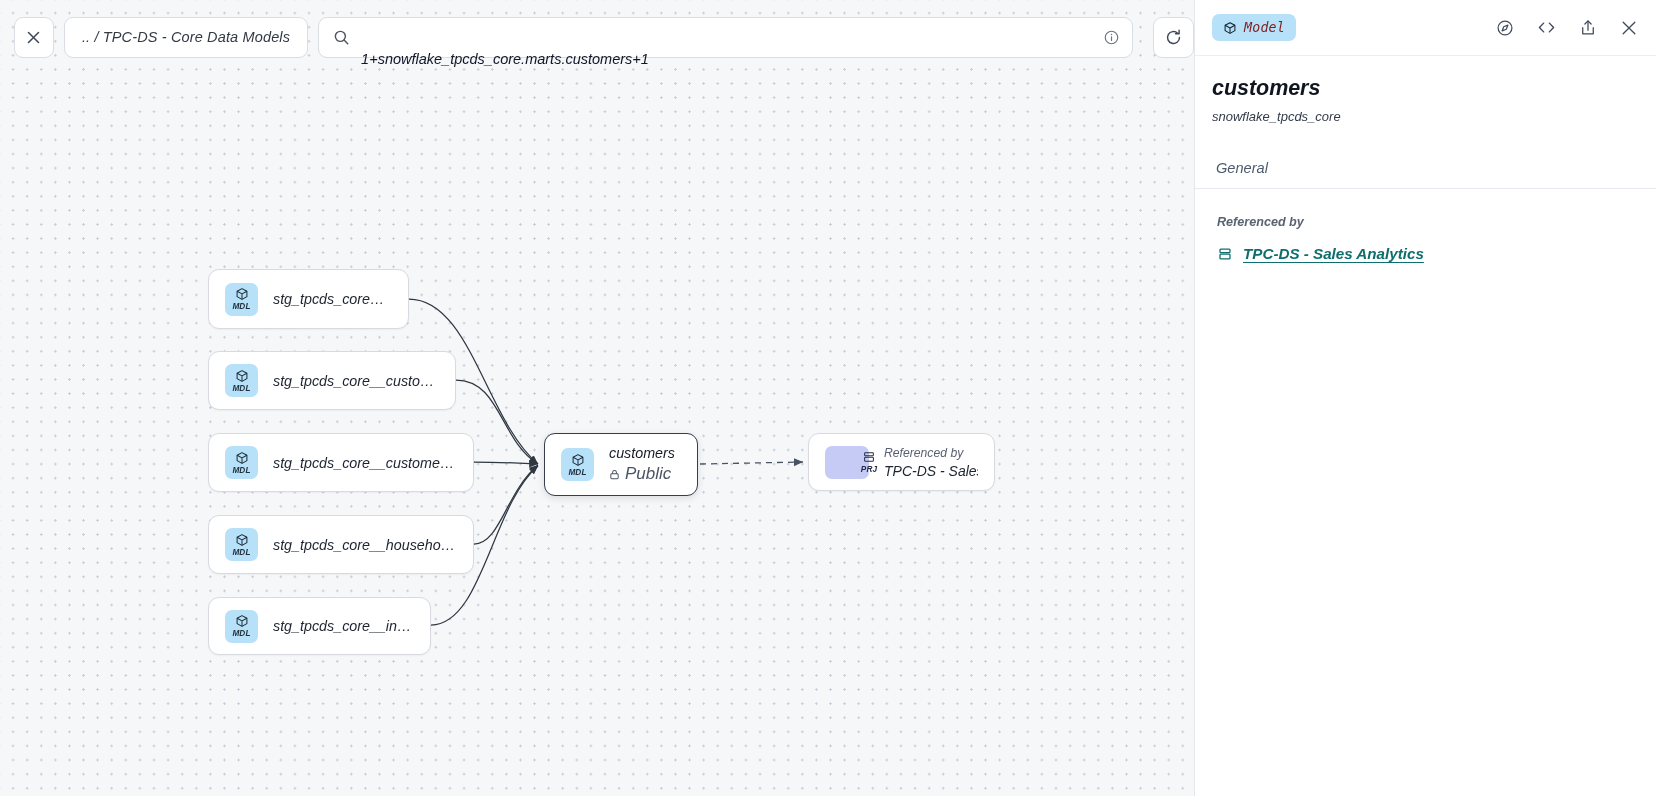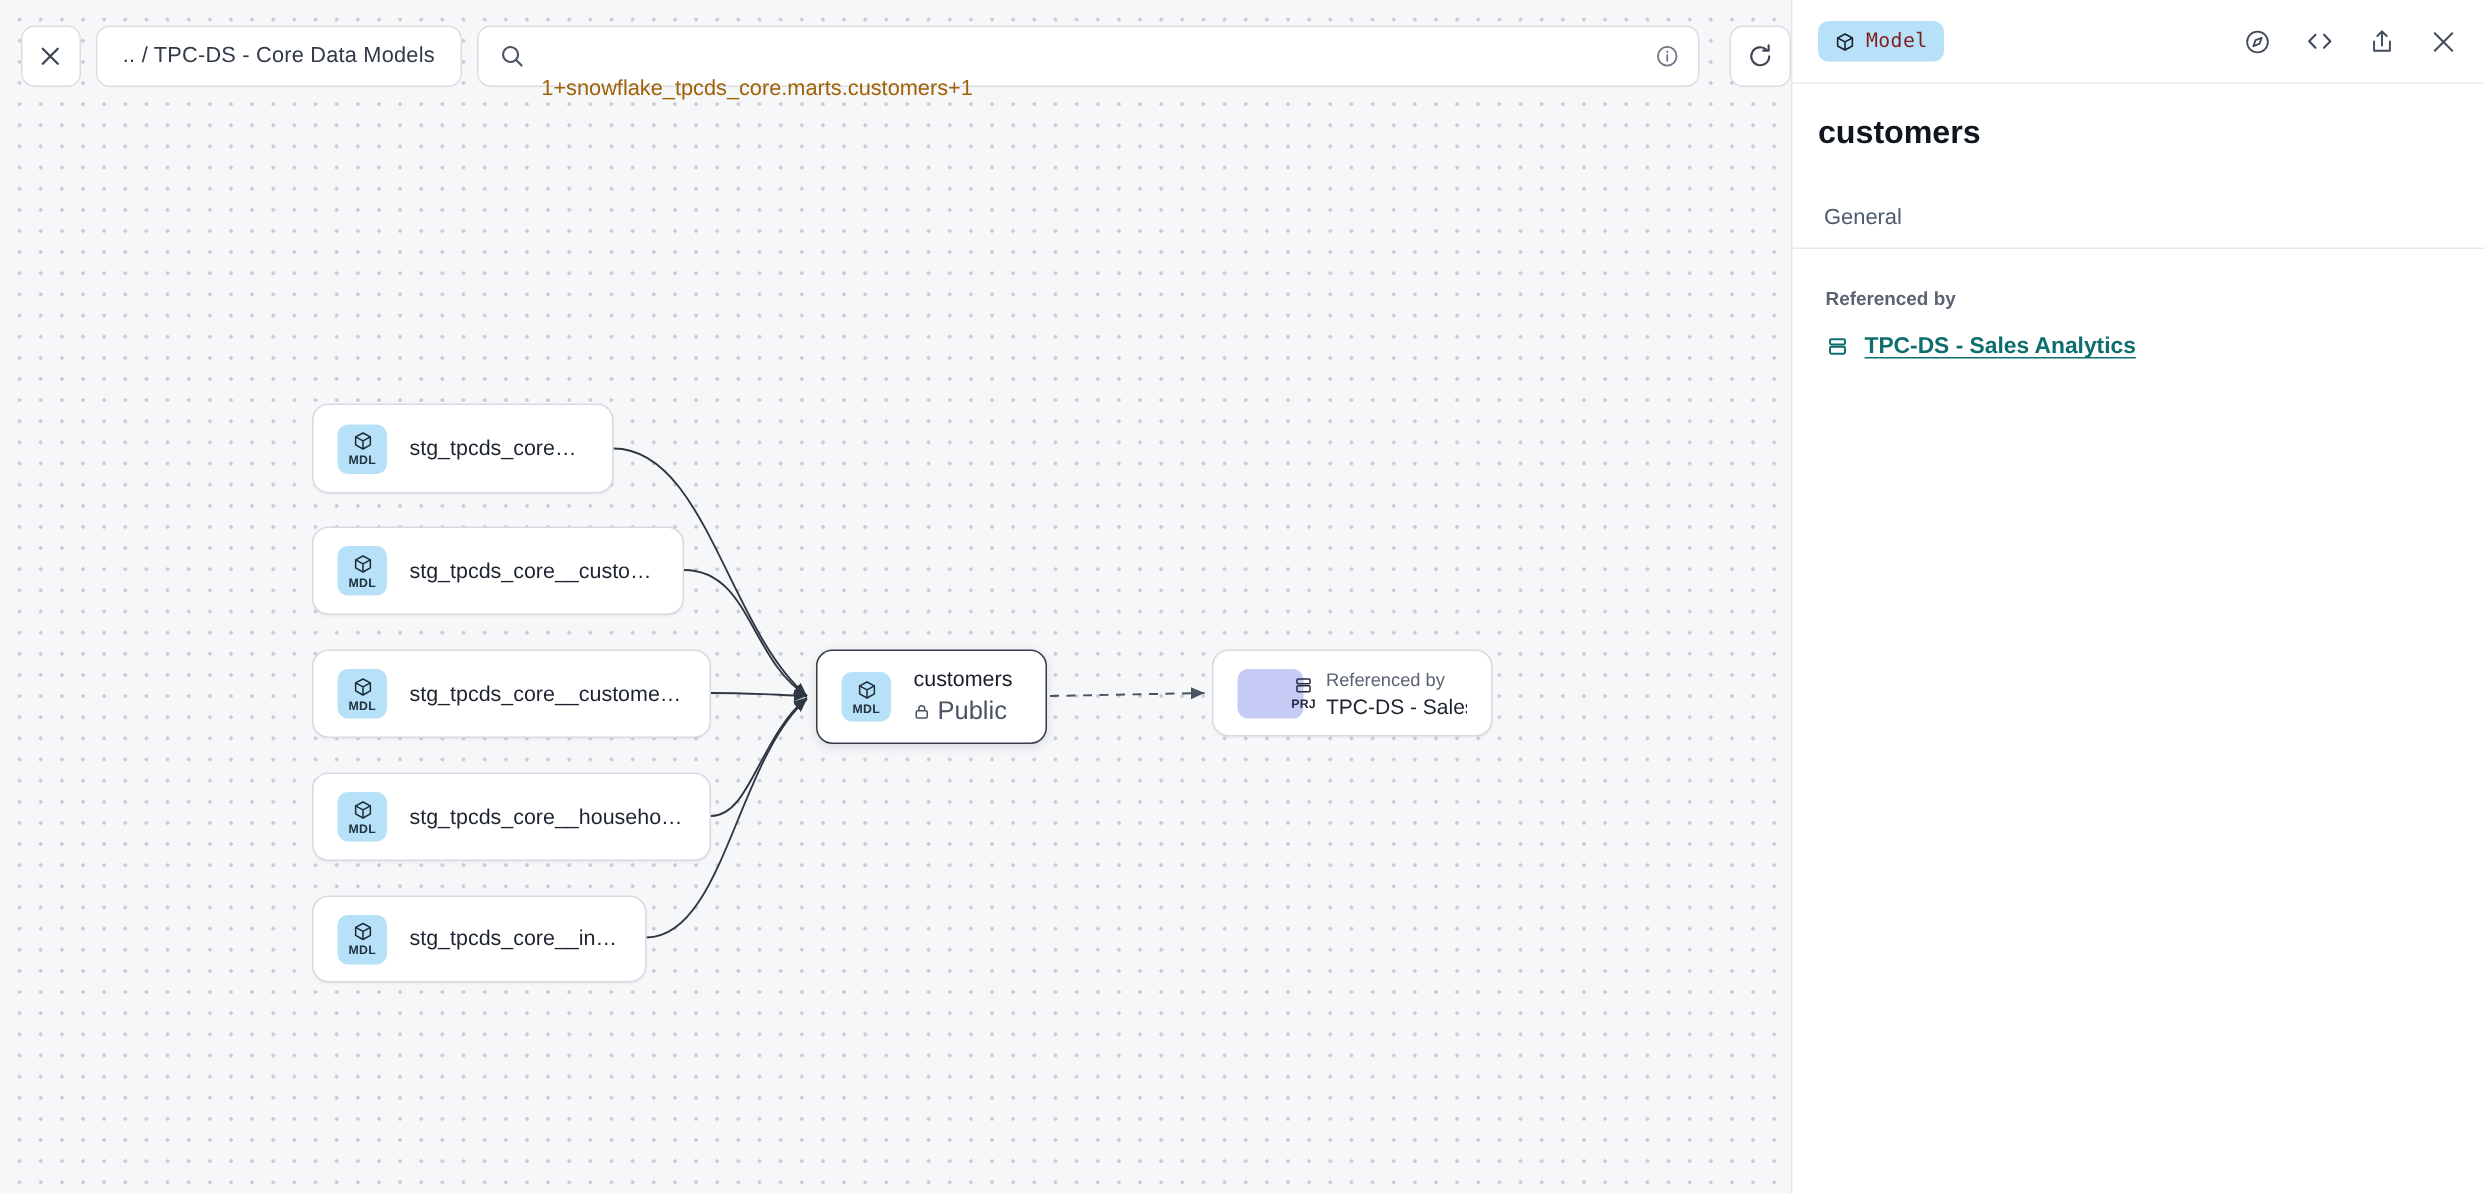--- a/index.html
+++ b/index.html
@@ -9,20 +9,21 @@
     overflow: hidden;
     font-family: "Liberation Sans", sans-serif;
     background: #ffffff;
   }
 
   #app {
     position: relative;
     width: 1656px;
     height: 796px;
     display: flex;
+    font-style: italic;
   }
 
   
   .canvas-pane {
     position: relative;
     width: 1194px;
     height: 796px;
     background-color: #f6f7f9;
     background-image: radial-gradient(circle, #c9ccd6 1.05px, transparent 1.15px);
     background-size: 14.1px 14.1px;
@@ -63,21 +64,21 @@
   }
   .tb-search {
     width: 838px;
     padding: 0 12px 0 14px;
     gap: 11px;
     justify-content: flex-start;
   }
   .tb-search .sv {
     flex: 1;
     font-size: 14.5px;
-    color: #a16207;
+    color: #0f172a;
     white-space: nowrap;
     overflow: hidden;
     margin-top: 44px;
   }
   .tb-refresh { width: 42px; margin-left: 10px; }
   .ic { display: block; flex: none; }
 
   
   svg.edges {
     position: absolute;
@@ -439,20 +440,21 @@
         <span>
           <svg class="ic" width="20" height="20" viewBox="0 0 22 22" fill="none" stroke="#3f4a5a" stroke-width="1.45" stroke-linecap="round">
             <path d="M4.6 4.6 L17.4 17.4 M17.4 4.6 L4.6 17.4"></path>
           </svg>
         </span>
       </div>
     </div>
 
     <div class="panel-head">
       <div class="panel-title">customers</div>
+      <div class="panel-sub">snowflake_tpcds_core</div>
     </div>
 
     <div class="tabs">
       <div class="tab">
         <span>General</span>
       </div>
     </div>
 
     <div class="section-label">Referenced by</div>
 

